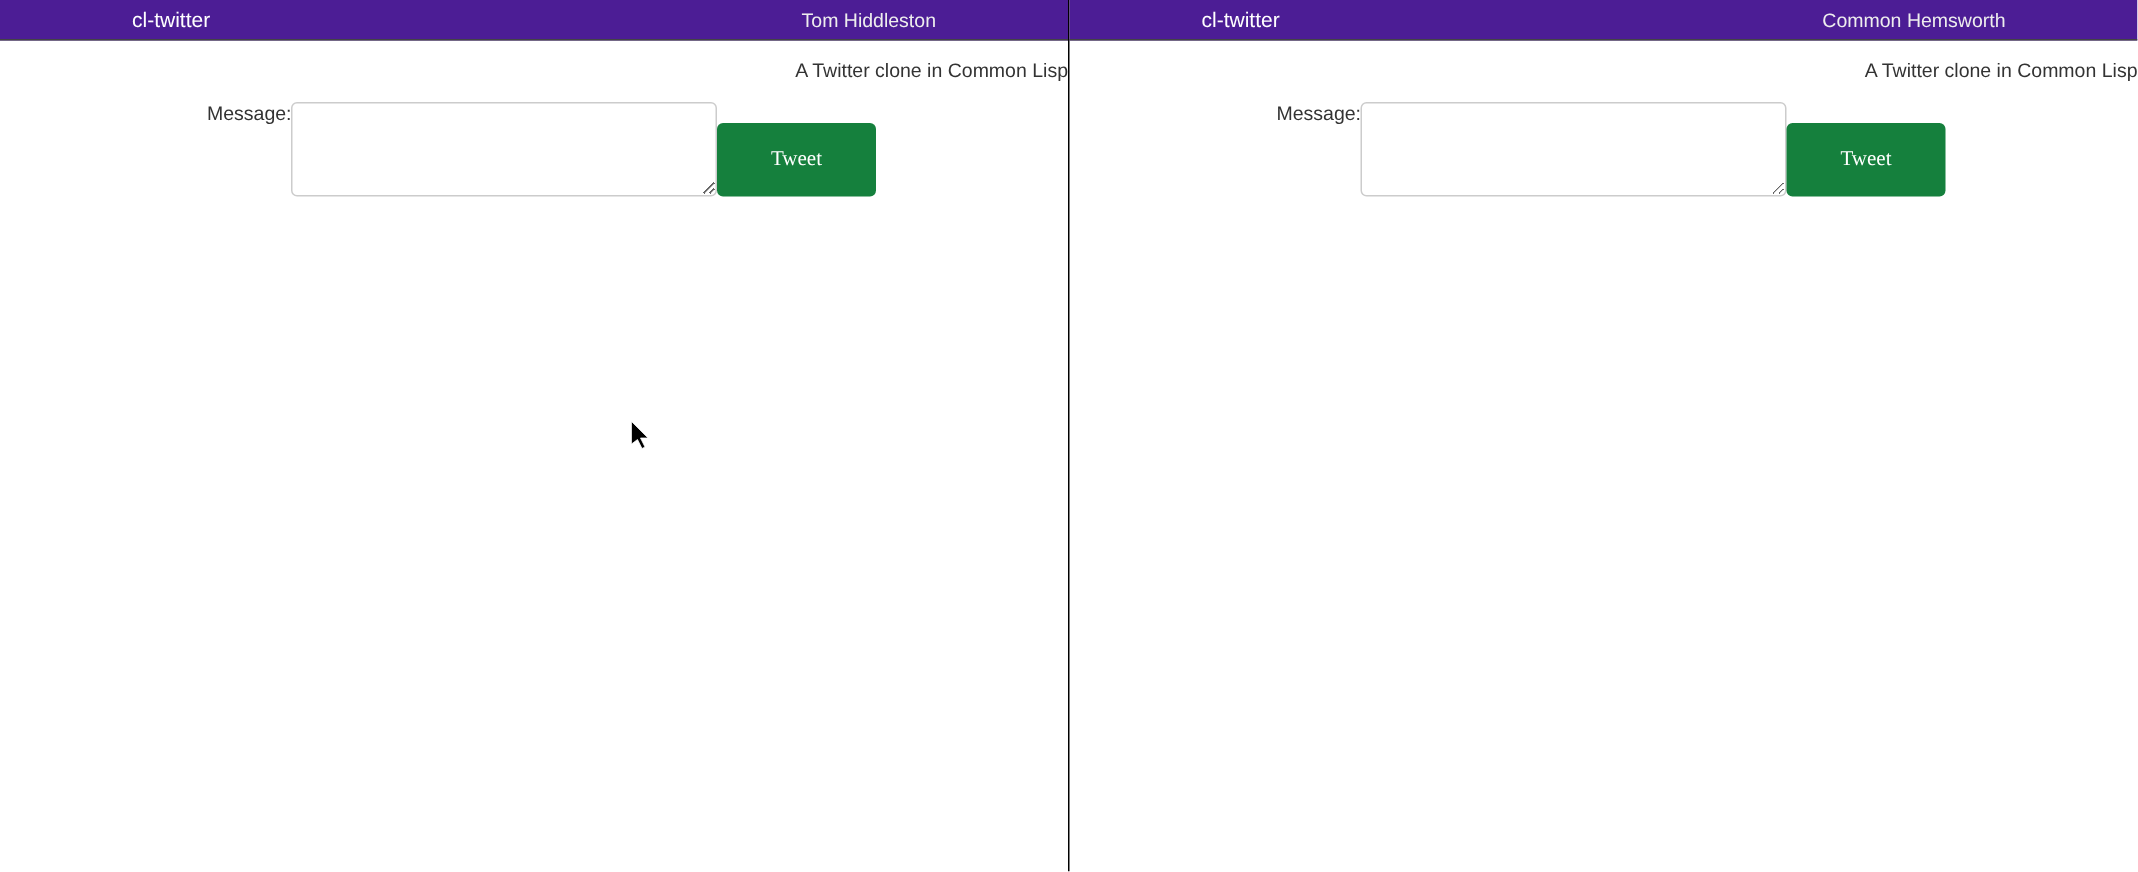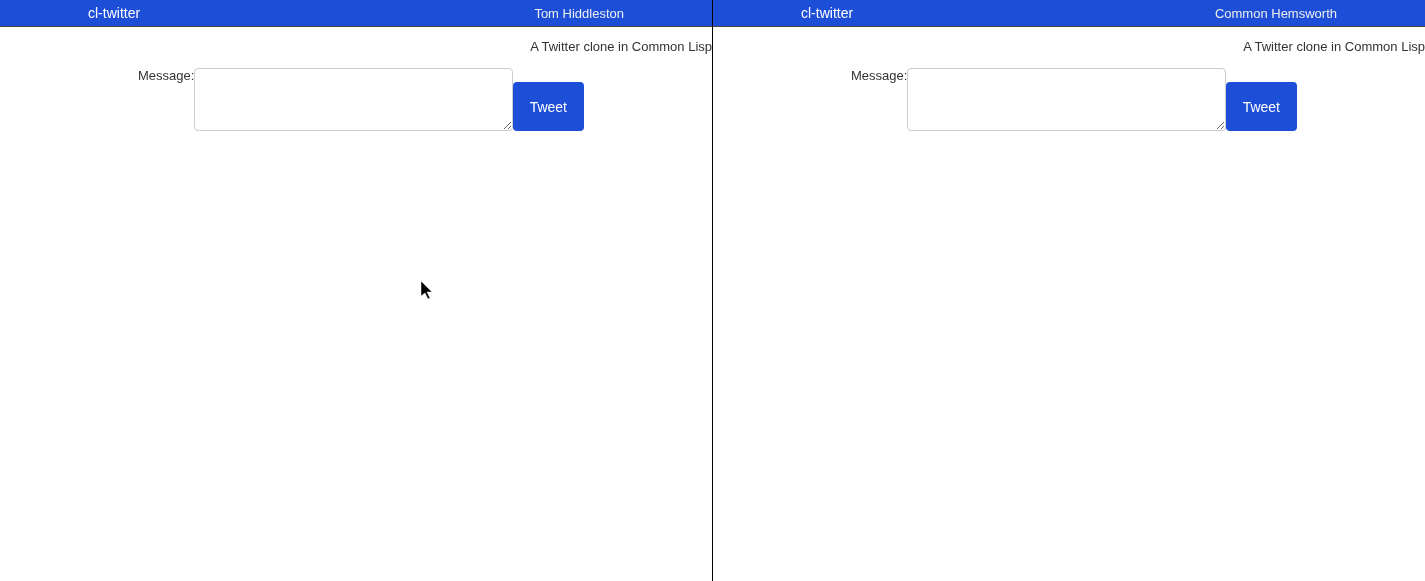--- a/index.html
+++ b/index.html
@@ -25,21 +25,21 @@
       flex: 1;
       position: relative;
       display: flex;
       flex-direction: column;
     }
     .divider {
       width: 1px;
       background: #000;
     }
     .navbar {
-      background: #1d4ed8;
+      background: #4c1d95;
       color: #fff;
       height: 27px;
       display: flex;
       align-items: center;
       justify-content: space-between;
       padding: 10px 88px;
       border-bottom: 1px solid #444;
     }
     .navbar .brand {
       font-size: 14px;
@@ -75,27 +75,28 @@
       padding: 6px;
       font-family: inherit;
       font-size: 13px;
     }
     .btn-row {
       display: flex;
       justify-content: center;
       margin-top: 14px;
     }
     .tweet-btn {
-      background: #1d4ed8;
+      background: #15803d;
       color: #fff;
       border: none;
       border-radius: 4px;
-      padding: 7px 17px;
+      padding: 7px 36px;
       font-size: 14px;
       cursor: pointer;
+      font-family: Liberation Serif, serif;
     }
     .cursor {
       position: absolute;
       left: 421px;
       top: 281px;
       width: 14px;
       height: 20px;
       pointer-events: none;
     }
   </style>

